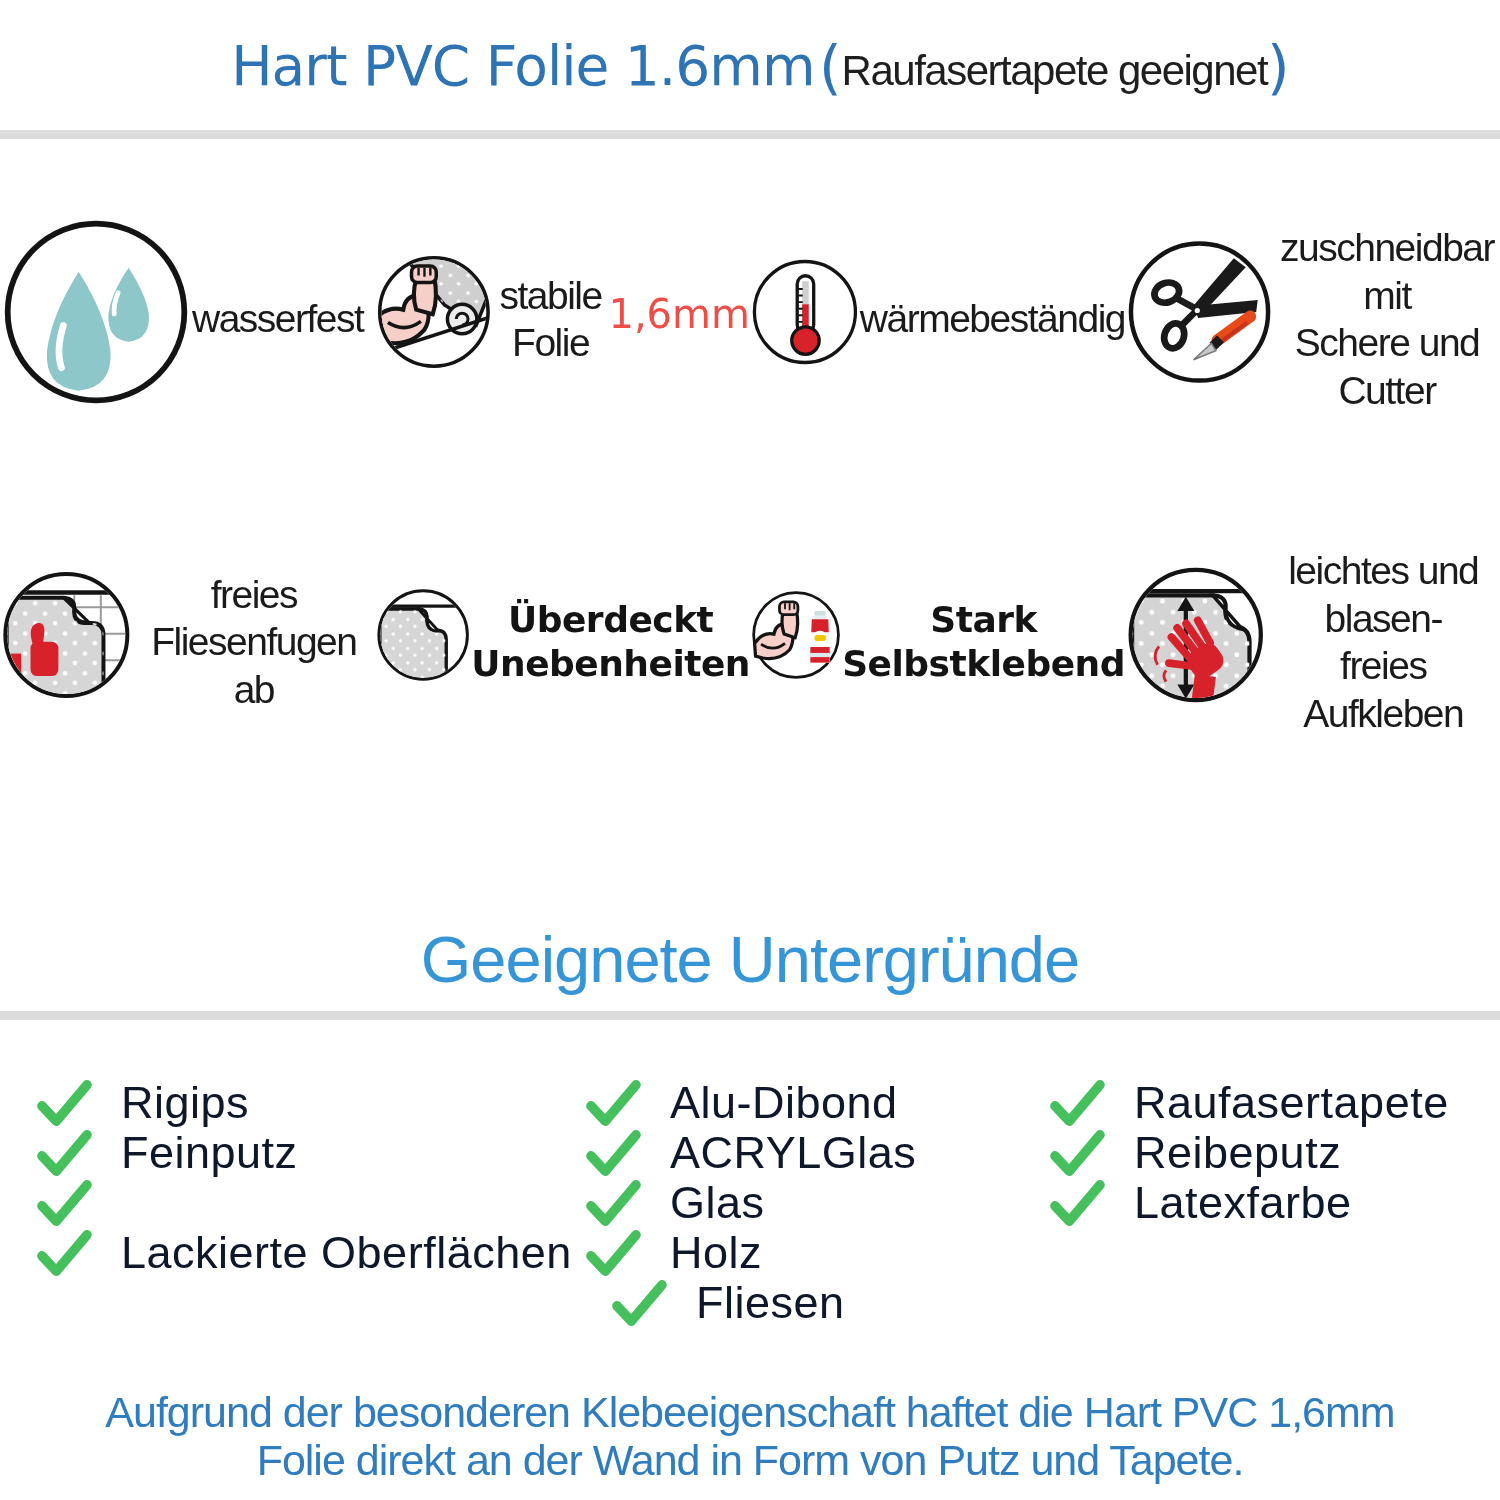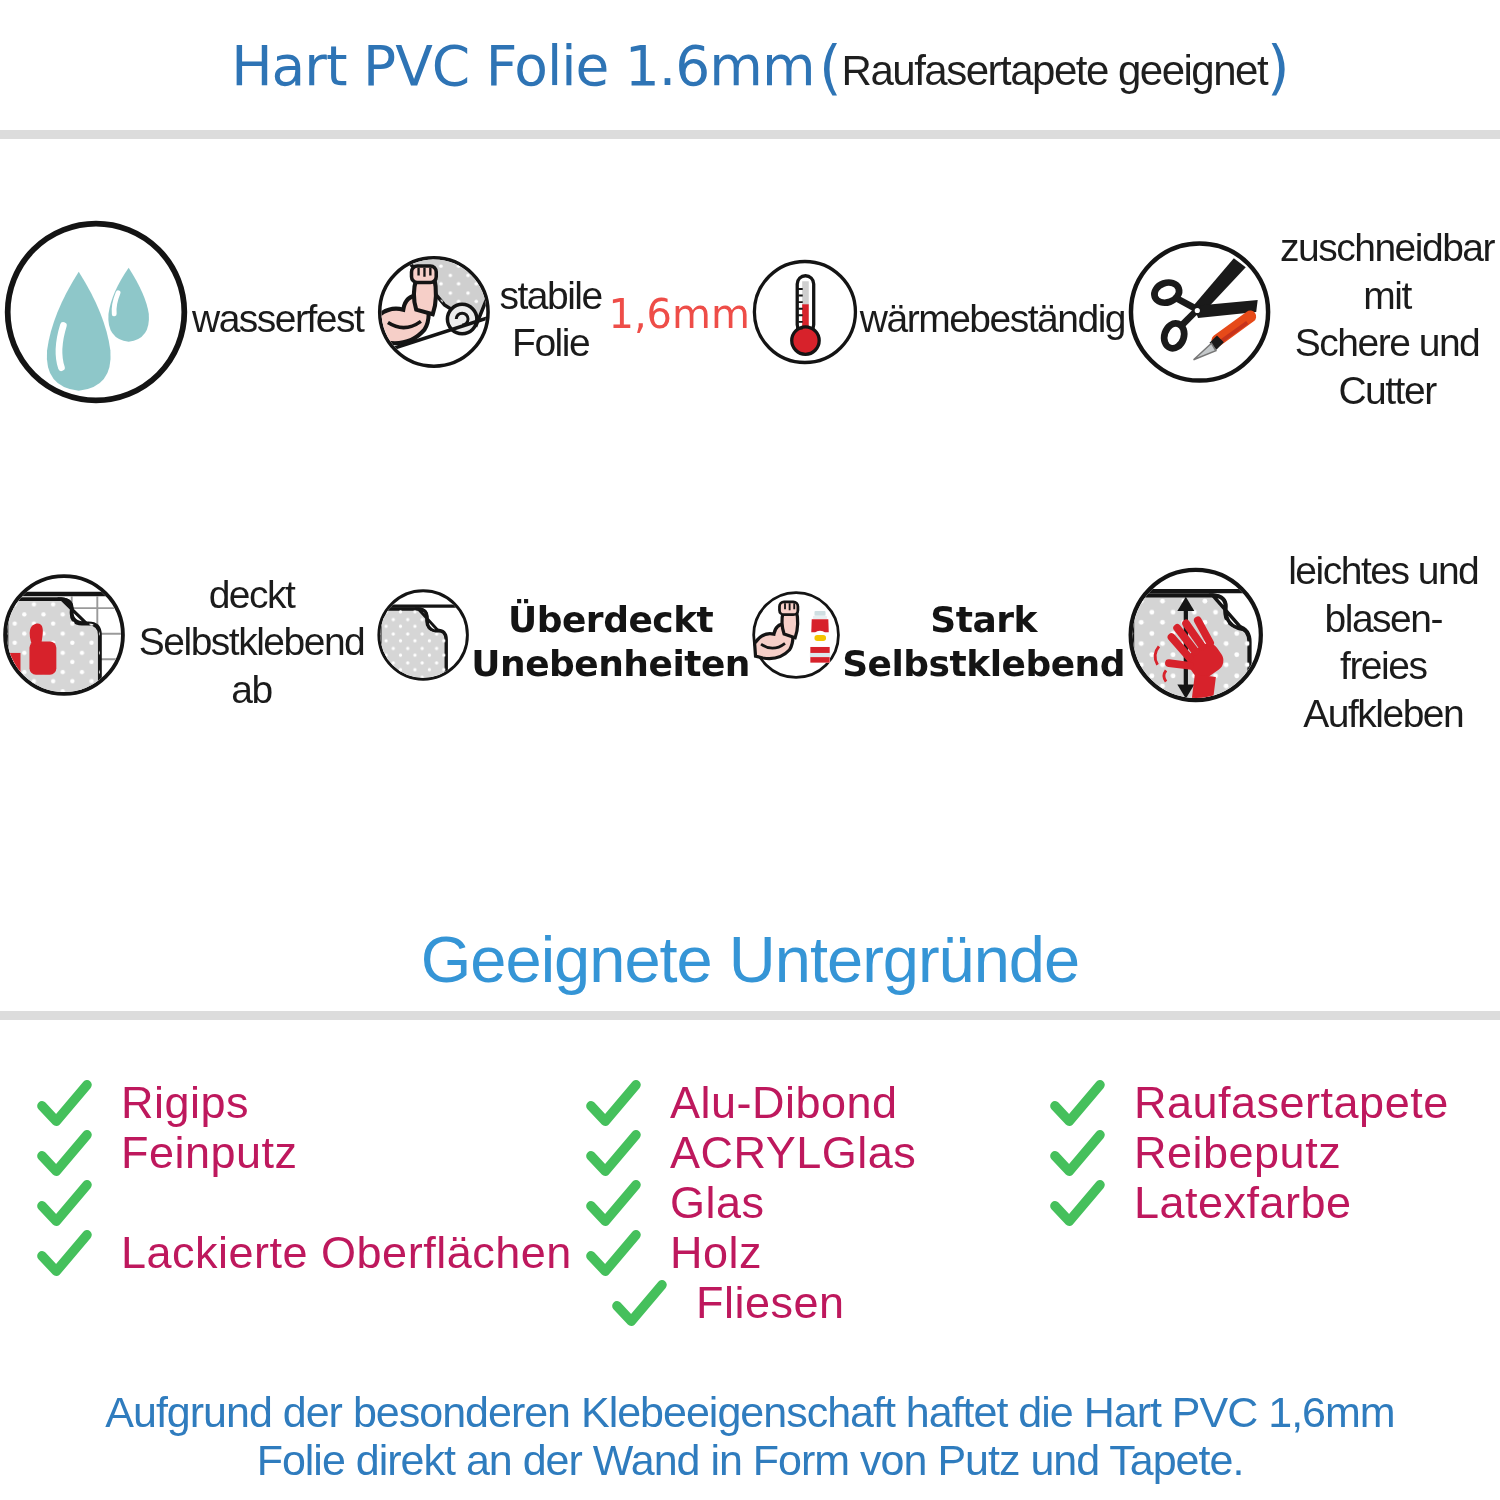--- a/index.html
+++ b/index.html
@@ -31,21 +31,21 @@
   
   .surfaces-heading{position:absolute;top:922px;left:0;width:1500px;text-align:center;
                  font-size:65px;color:#3595d6;letter-spacing:-1px;}
   .check-col{position:absolute;top:1078px;display:flex;flex-direction:column;}
   .col1{left:35px;}
   .col2{left:584px;}
   .col3{left:1048px;}
   .check-item{height:50px;display:flex;align-items:center;gap:28px;}
   .col2 .check-item:nth-child(5){margin-left:26px;}
   .check-svg{width:58px;height:46px;flex:0 0 auto;}
-  .check-label{font-size:45px;color:#be185d;letter-spacing:0.5px;white-space:nowrap;}
+  .check-label{font-size:45px;color:#0f172a;letter-spacing:0.5px;white-space:nowrap;}
 
   
   .footer{position:absolute;top:1388px;left:0;width:1500px;text-align:center;
           font-size:43px;color:#2f7cbe;letter-spacing:-1px;line-height:1.12;}
 </style>
 </head>
 <body>
 
 <div class="canvas">
 
@@ -148,21 +148,21 @@
           <path d="M112 40 V196 M152 40 V196 M10 58 H196 M10 98 H196 M10 138 H196 M10 178 H196" stroke="#9a9a9a" stroke-width="3" fill="none"></path>
           <path d="M8 36 H196" stroke="#141414" stroke-width="7"></path>
           <path d="M10 44 L96 44 Q114 45 112 62 Q110 82 128 82 L138 82 Q156 82 156 100 L156 200 L10 200 Z" fill="#d6d6d6" stroke="#141414" stroke-width="6"></path>
           <path d="M10 44 L96 44 Q114 45 112 62 Q110 82 128 82 L138 82 Q156 82 156 100 L156 200 L10 200 Z" fill="url(#d5)"></path>
           <path d="M96 44 L134 81 Q112 82 112 62 Q113 45 96 44 Z" fill="#fff" stroke="#141414" stroke-width="5"></path>
           <rect x="4" y="128" width="28" height="38" fill="#d7222b"></rect>
           <rect x="46" y="110" width="42" height="52" rx="10" fill="#d7222b"></rect>
           <path d="M50 116 Q40 86 57 82 Q70 80 66 104 L64 118 Z" fill="#d7222b"></path>
         </g>
       </svg>
-      <div class="feature-label">deckt Selbstklebend ab</div>
+      <div class="feature-label">freies Fliesenfugen ab</div>
     </div>
 
     <div class="feature">
       <svg class="icon-svg" viewBox="0 0 200 200">
         <defs>
           <clipPath id="c6">
               <circle cx="100" cy="100" r="89"></circle>
             </clipPath>
           <pattern id="d6" width="30" height="30" patternUnits="userSpaceOnUse">
             <circle cx="8" cy="8" r="3.4" fill="#fff"></circle>

